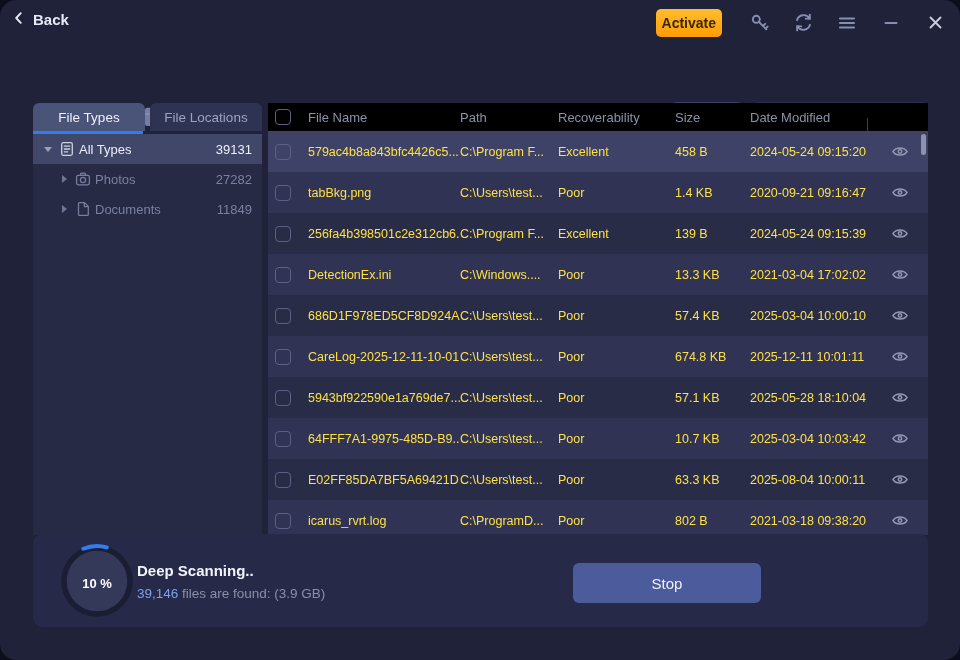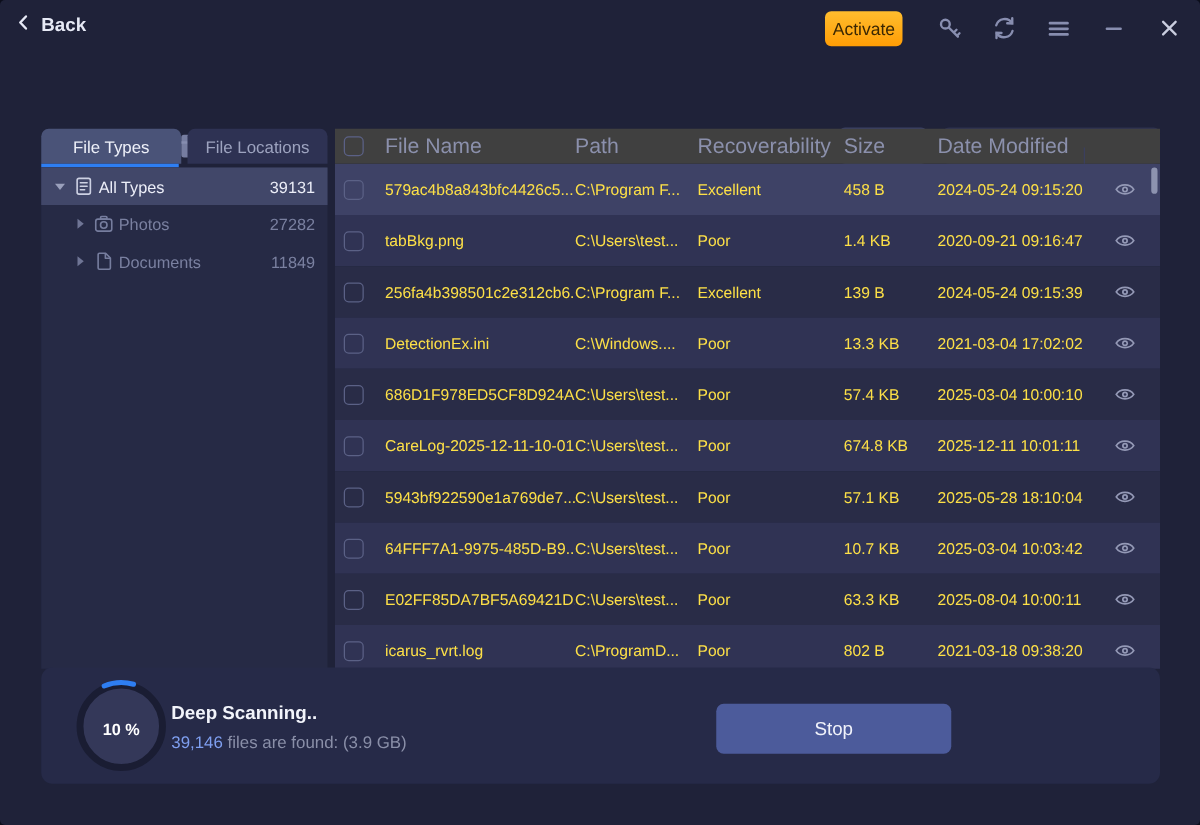--- a/index.html
+++ b/index.html
@@ -1,25 +1,25 @@
 <!DOCTYPE html>
 <html><head>
 <meta charset="utf-8">
 <style>
   * { margin:0; padding:0; box-sizing:border-box; }
   html,body { width:960px; height:660px; background:#0c0e1b; overflow:hidden;
               font-family:"Liberation Sans","DejaVu Sans",sans-serif; }
-  .window { position:absolute; inset:0; background:#1f2239; border-radius:4px; overflow:hidden; }
+  .window { position:absolute; inset:0; background:#1f2239; border-radius:16px; overflow:hidden; }
 
   
   .titlebar { position:absolute; top:0; left:0; right:0; height:45px; }
   .back { position:absolute; left:12px; top:11px; display:flex; align-items:center; gap:7px;
           color:#e7eaf6; font-size:15px; font-weight:bold; cursor:default; }
   .tb-right { position:absolute; right:8px; top:0; height:45px; display:flex; align-items:center; gap:10px; }
-  .activate { background:linear-gradient(180deg,#ffbd2e,#ff9d05); color:#3a2703; font-weight:normal;
+  .activate { background:linear-gradient(180deg,#ffbd2e,#ff9d05); color:#3a2703; font-weight:bold;
               font-size:14px; border:none; border-radius:5px; padding:6px 6px; margin-right:10px; }
   .tb-icon { width:34px; height:30px; display:flex; align-items:center; justify-content:center; color:#888eb0; }
   .tb-icon.close { color:#c9cddf; }
 
   
   .toolbar { position:absolute; top:45px; left:0; right:0; height:50px; }
   .nav-arrow { position:absolute; top:62px; color:#3e425f; width:22px; height:22px; }
   .crumb-folder { position:absolute; left:143px; top:60px; }
   .crumb-label { position:absolute; left:180px; top:65px; color:#b9bed4; font-size:14px; }
   .crumb-caret { position:absolute; left:233px; top:70px; width:0; height:0;
@@ -44,21 +44,21 @@
   .tree-item { height:30px; display:flex; align-items:center; font-size:13px; color:#7a80a0; position:relative; }
   .tree-item.selected { background:#414769; color:#eceef8; }
   .tree-item .count { position:absolute; right:10px; }
   .caret-down { width:0; height:0; border-top:5px solid #9aa0bc; border-left:4px solid transparent; border-right:4px solid transparent; }
   .caret-right { width:0; height:0; border-left:5px solid #6f7595; border-top:4px solid transparent; border-bottom:4px solid transparent; }
   .tw { display:flex; width:14px; justify-content:center; }
   .ti { display:flex; width:24px; justify-content:center; }
 
   
   .table { position:absolute; left:268px; top:103px; width:660px; height:432px; }
-  .thead { display:flex; align-items:center; height:28px; background:#404040; color:#8b90ac; font-size:17px; }
+  .thead { display:flex; align-items:center; height:28px; background:#000000; color:#8b90ac; font-size:13px; }
   .tbody { height:404px; overflow:hidden; }
   .row { display:flex; align-items:center; height:41px; background:#292c47; color:#fde047; font-size:12.5px; }
   .row:nth-child(even) { background:#303354; }
   .row.selected { background:#3e4266; }
   .col-check { width:40px; display:flex; justify-content:flex-start; padding-left:7px; }
   .col-file { width:152px; } .col-path { width:98px; } .col-rec { width:117px; }
   .col-size { width:75px; } .col-date { width:128px; }
   .col-eye { width:50px; display:flex; padding-left:14px; color:#9499b6; }
   .col-file,.col-path,.col-rec,.col-size,.col-date { white-space:nowrap; overflow:hidden; position:relative; }
   .thead .hd { position:relative; }

